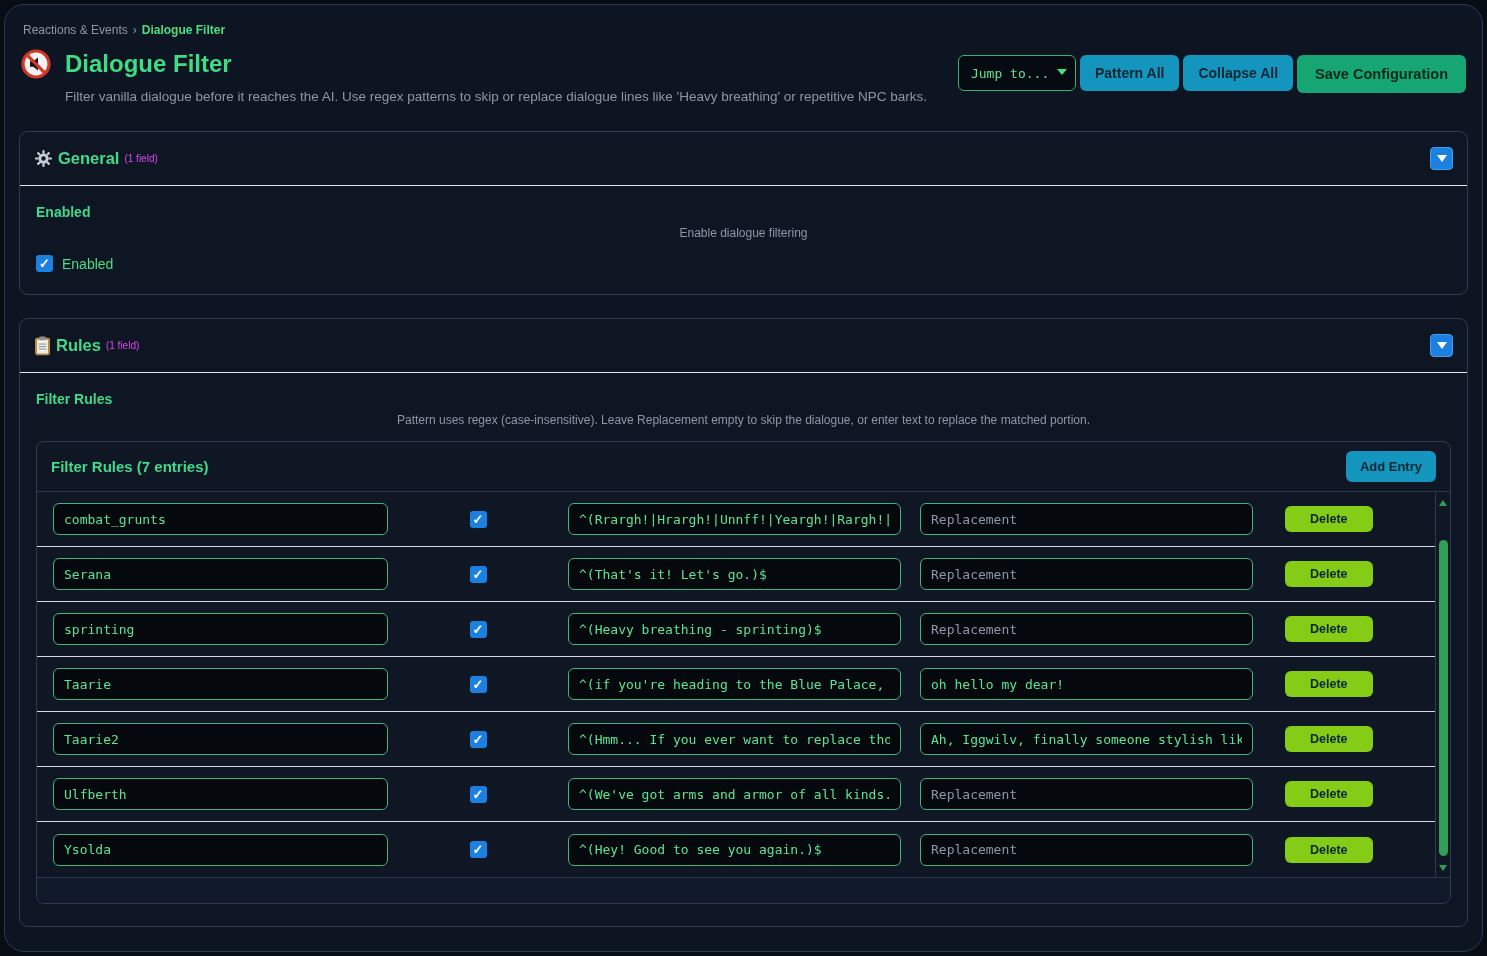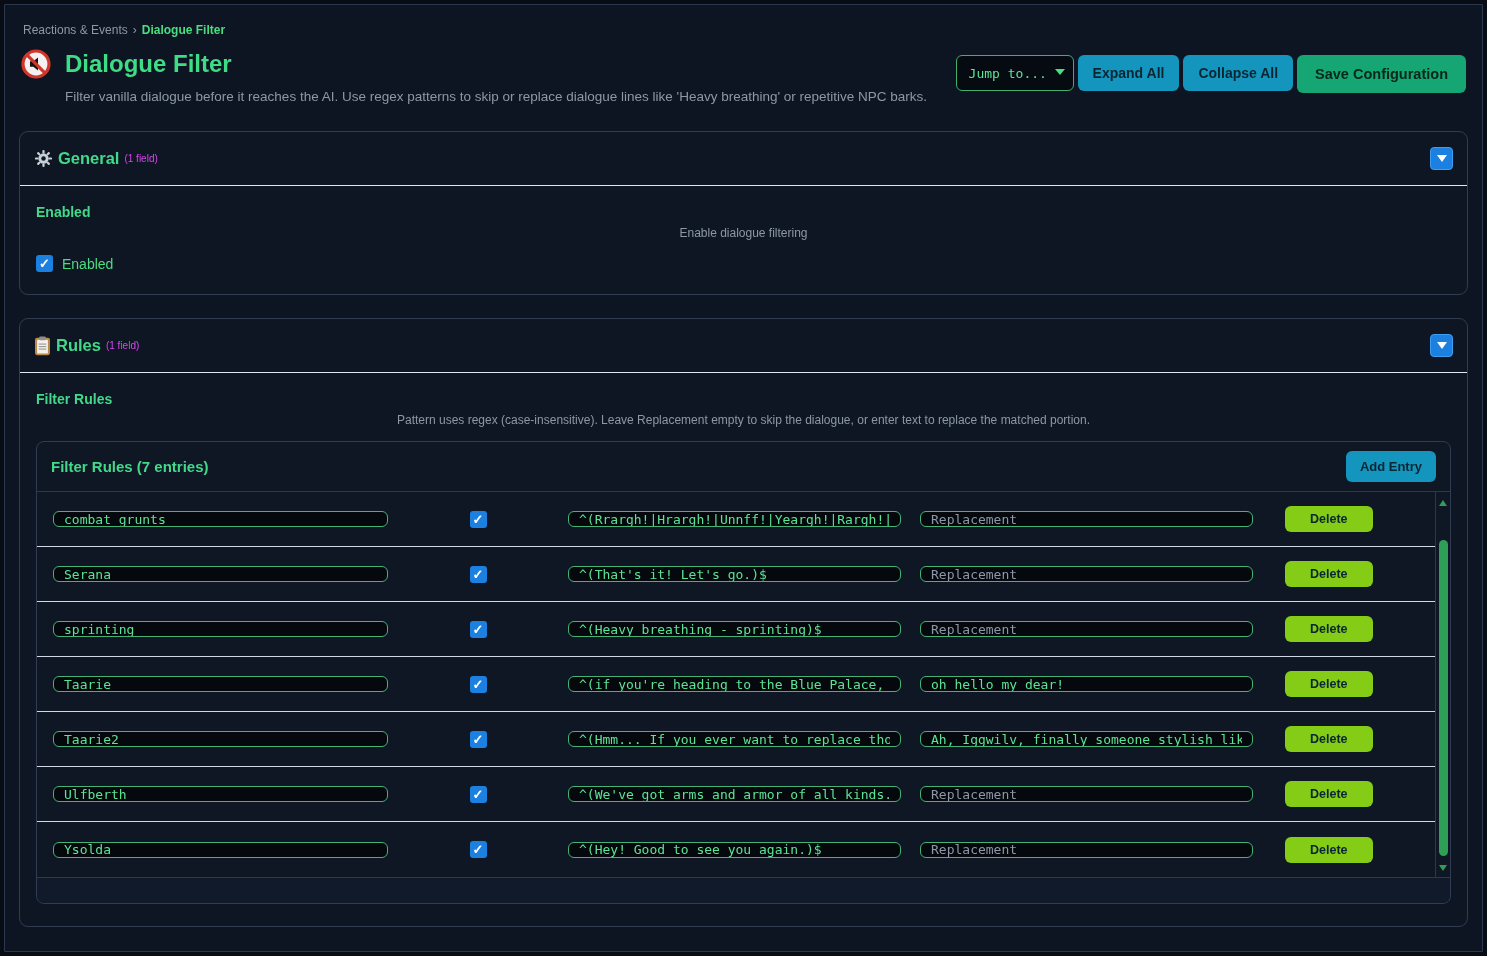--- a/index.html
+++ b/index.html
@@ -1,19 +1,19 @@
 <!DOCTYPE html>
 <html><head>
 <meta charset="utf-8">
 <style>
   * { margin:0; padding:0; box-sizing:border-box; }
   html,body { width:1487px; height:956px; background:#070c15; overflow:hidden;
               font-family:"Liberation Sans", sans-serif; }
   .app { position:absolute; inset:4px; background:#0d1522; border:1px solid #2c3850;
-         border-radius:1px; padding:10px 14px 0 14px; overflow:hidden; }
+         border-radius:20px; padding:10px 14px 0 14px; overflow:hidden; }
 
   
   .breadcrumb { font-size:12px; color:#8d97a7; padding:8px 4px 0 4px; }
   .breadcrumb .crumb-current { color:#4ade80; font-weight:bold; }
   .breadcrumb .sep { margin:0 5px; color:#8d97a7; }
 
   
   .page-header { display:flex; justify-content:space-between; margin-top:12px; padding:0 2px; }
   .ph-left { }
   .title-row { display:flex; align-items:center; gap:14px; }
@@ -54,21 +54,21 @@
 
   
   .rules-panel { margin-top:14px; border:1px solid #303c52; border-radius:8px; background:#0f1724; }
   .panel-header { display:flex; align-items:center; justify-content:space-between; padding:9px 14px; }
   .panel-title { color:#42d98a; font-size:15px; font-weight:bold; }
   .btn-add { background:#1495bd; color:#0a2633; font-size:13px; font-weight:bold; padding:8px 14px;
              border:none; border-radius:6px; cursor:pointer; }
   .list-wrap { position:relative; border-top:1px solid #2c3850; }
   .rule-row { display:flex; align-items:center; height:55px; padding-left:16px; }
   .rule-row:not(:last-child) { border-bottom:1px solid #d3d9e2; }
-  .mono-input { background:#05090e; border:1px solid #45b377; border-radius:6px; height:16px;
+  .mono-input { background:#05090e; border:1px solid #45b377; border-radius:6px; height:32px;
       color:#5ce495; font-family:"DejaVu Sans Mono", monospace; font-size:13px; padding:0 10px; }
   .mono-input::placeholder { color:#8d97a7; }
   .in-name { width:335px; }
   .cb-cell { width:180px; display:flex; justify-content:center; }
   .in-pattern { width:333px; }
   .in-repl { width:333px; margin-left:19px; }
   .btn-del { background:#84cc16; color:#0a2633; font-size:12.5px; font-weight:bold;
              padding:6px 25px; border:none; border-radius:6px; margin-left:32px; cursor:pointer; }
   .panel-footer { height:26px; border-top:1px solid #2c3850; background:#101a2a;
                   border-radius:0 0 8px 8px; }
@@ -104,21 +104,21 @@
       </div>
       <div class="page-subtitle">Filter vanilla dialogue before it reaches the AI. Use regex patterns to skip or replace dialogue lines like 'Heavy breathing' or repetitive NPC barks.</div>
     </div>
     <div class="ph-right">
       <div class="jump-select-wrap">
         <select class="jump-select">
           <option>Jump to...</option>
         </select>
         <span class="jump-chevron"></span>
       </div>
-      <button class="btn btn-teal">Expand All</button>
+      <button class="btn btn-teal">Pattern All</button>
       <button class="btn btn-teal">Collapse All</button>
       <button class="btn btn-save">Save Configuration</button>
     </div>
   </div>
 
   <div class="card">
     <div class="card-header">
       <svg width="19" height="19" viewBox="0 0 24 24">
         <g fill="#c9cfd8">
           <circle cx="12" cy="12" r="6.5"></circle>

